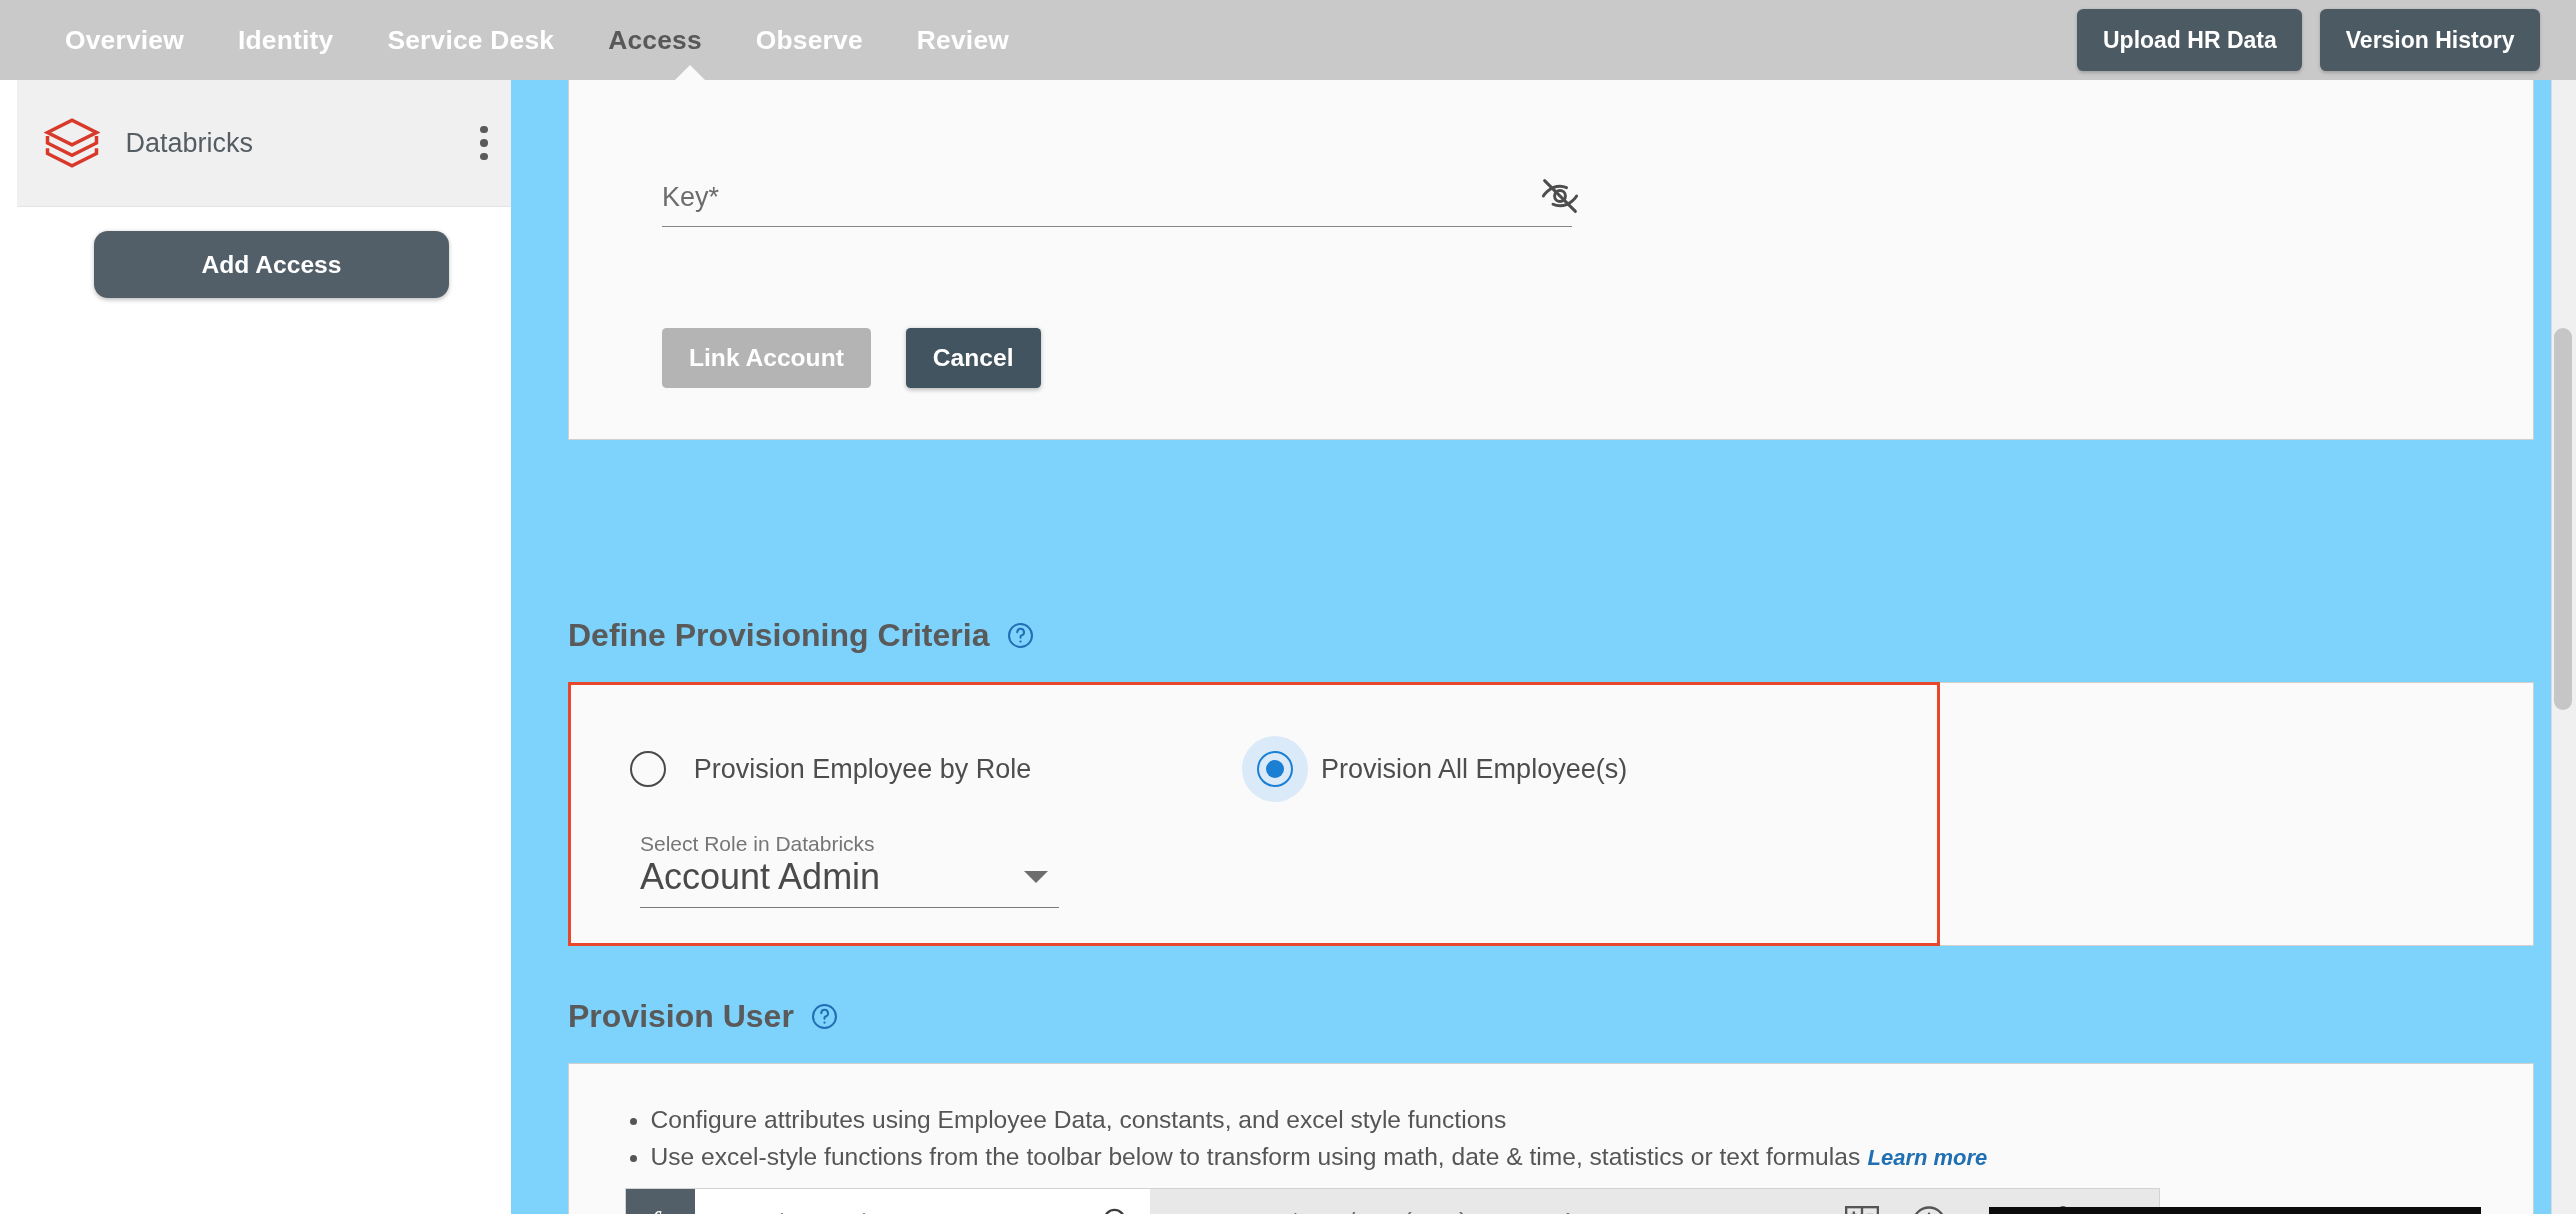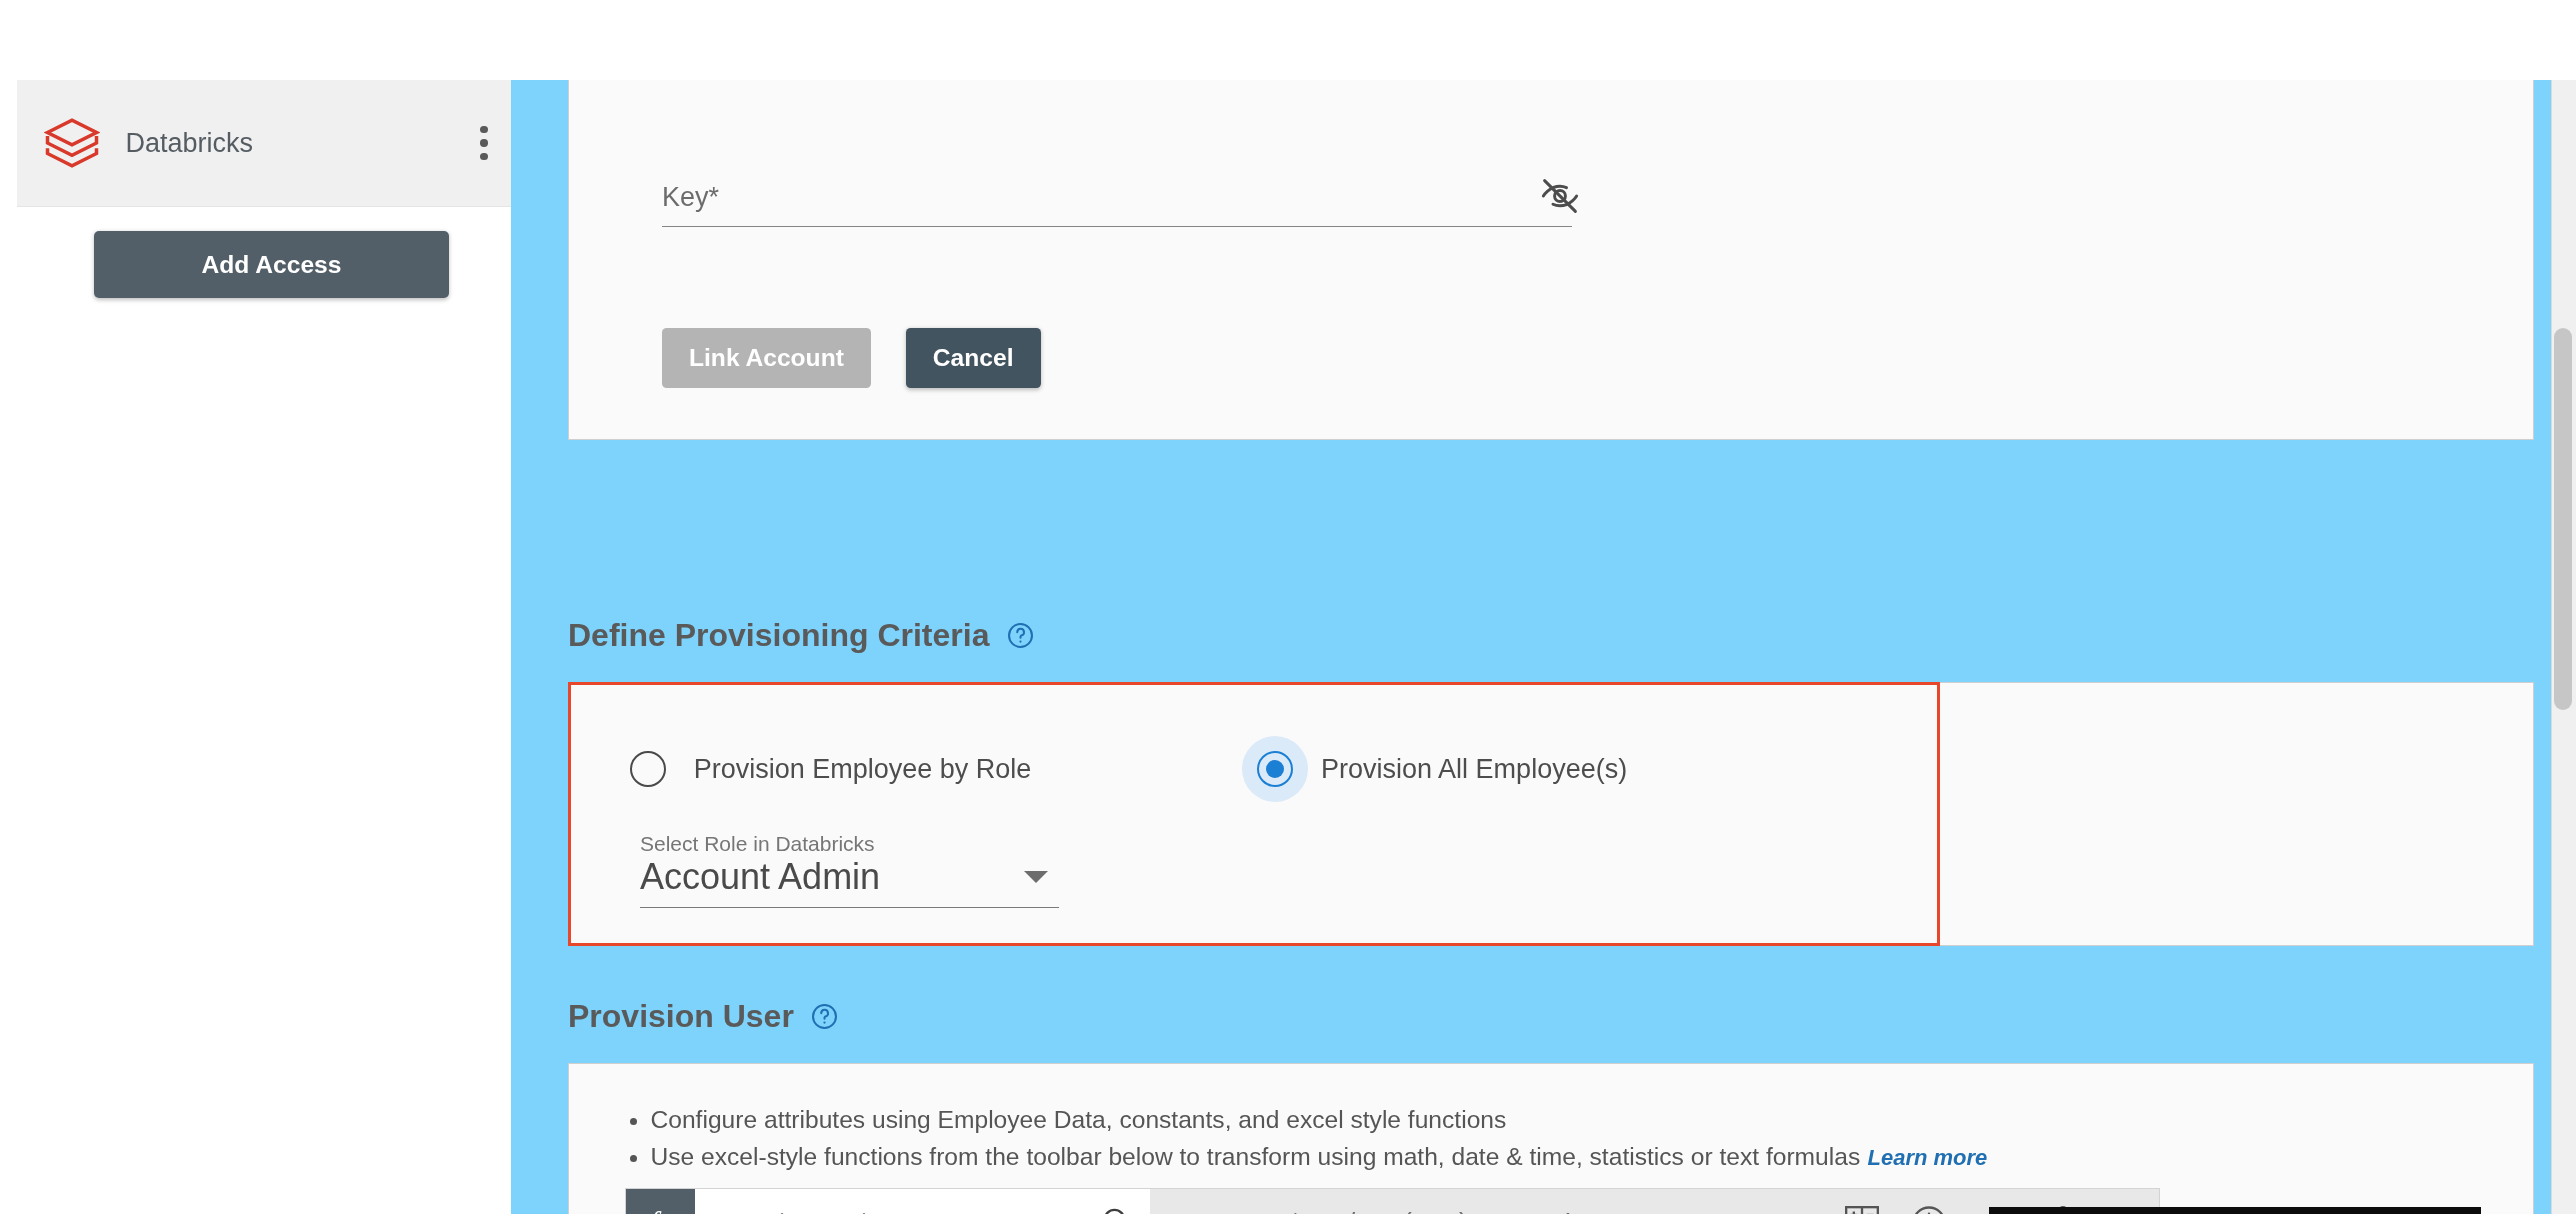--- a/index.html
+++ b/index.html
@@ -60,21 +60,21 @@
     margin-left: 25.5px; font-size: 27px; color: #555d63; flex: 1;
   }
   .kebab {
     display: flex; flex-direction: column; gap: 6.4px; align-items: center;
     padding: 7.3px; cursor: pointer;
   }
   .kebab i { width: 7.3px; height: 7.3px; border-radius: 50%; background: #5a5a5a; display: block; }
   .add-access-wrap { padding: 24px 0 0 0; display: flex; justify-content: center; }
   .add-access {
     width: 355px; height: 67px;
-    background: #535f68; color: #fff; border: none; border-radius: 5px;
+    background: #535f68; color: #fff; border: none; border-radius: 14px;
     font-family: "Liberation Sans", sans-serif;
     font-size: 24.6px; font-weight: bold; cursor: pointer;
     box-shadow: 0 1.8px 4.6px rgba(0,0,0,0.25);
   }
 
   
   .main {
     position: absolute; left: 511px; top: 80px;
     width: 2065px; height: 1134px;
     background: #7dd3fc; overflow: hidden;
@@ -201,20 +201,35 @@
   .scroll-divider {
     position: absolute; right: 24px; top: 80px; width: 0.9px; height: 1134px;
     background: #dadada;
   }
 </style>
 </head>
 <body>
 
 <div id="app">
 
+  <div class="topnav">
+    <div class="nav-items">
+      <div class="nav-item">Overview</div>
+      <div class="nav-item">Identity</div>
+      <div class="nav-item">Service Desk</div>
+      <div class="nav-item active">Access</div>
+      <div class="nav-item">Observe</div>
+      <div class="nav-item">Review</div>
+    </div>
+    <div class="nav-pointer"></div>
+    <div class="nav-actions">
+      <button class="nav-btn">Upload HR Data</button>
+      <button class="nav-btn">Version History</button>
+    </div>
+  </div>
 
   <div class="sidebar">
     <div class="app-card">
       <span class="db-logo">
         <svg viewBox="0 0 64 64" width="56" height="56" aria-hidden="true">
           <g fill="none" stroke="#d8392b" stroke-width="4" stroke-linejoin="miter">
             <path d="M4 20 L32 6 L60 20 L32 34 Z"></path>
             <path d="M4 24 L4 32 L32 46 L60 32 L60 24"></path>
             <path d="M4 38 L4 44 L32 58 L60 44 L60 38"></path>
           </g>

